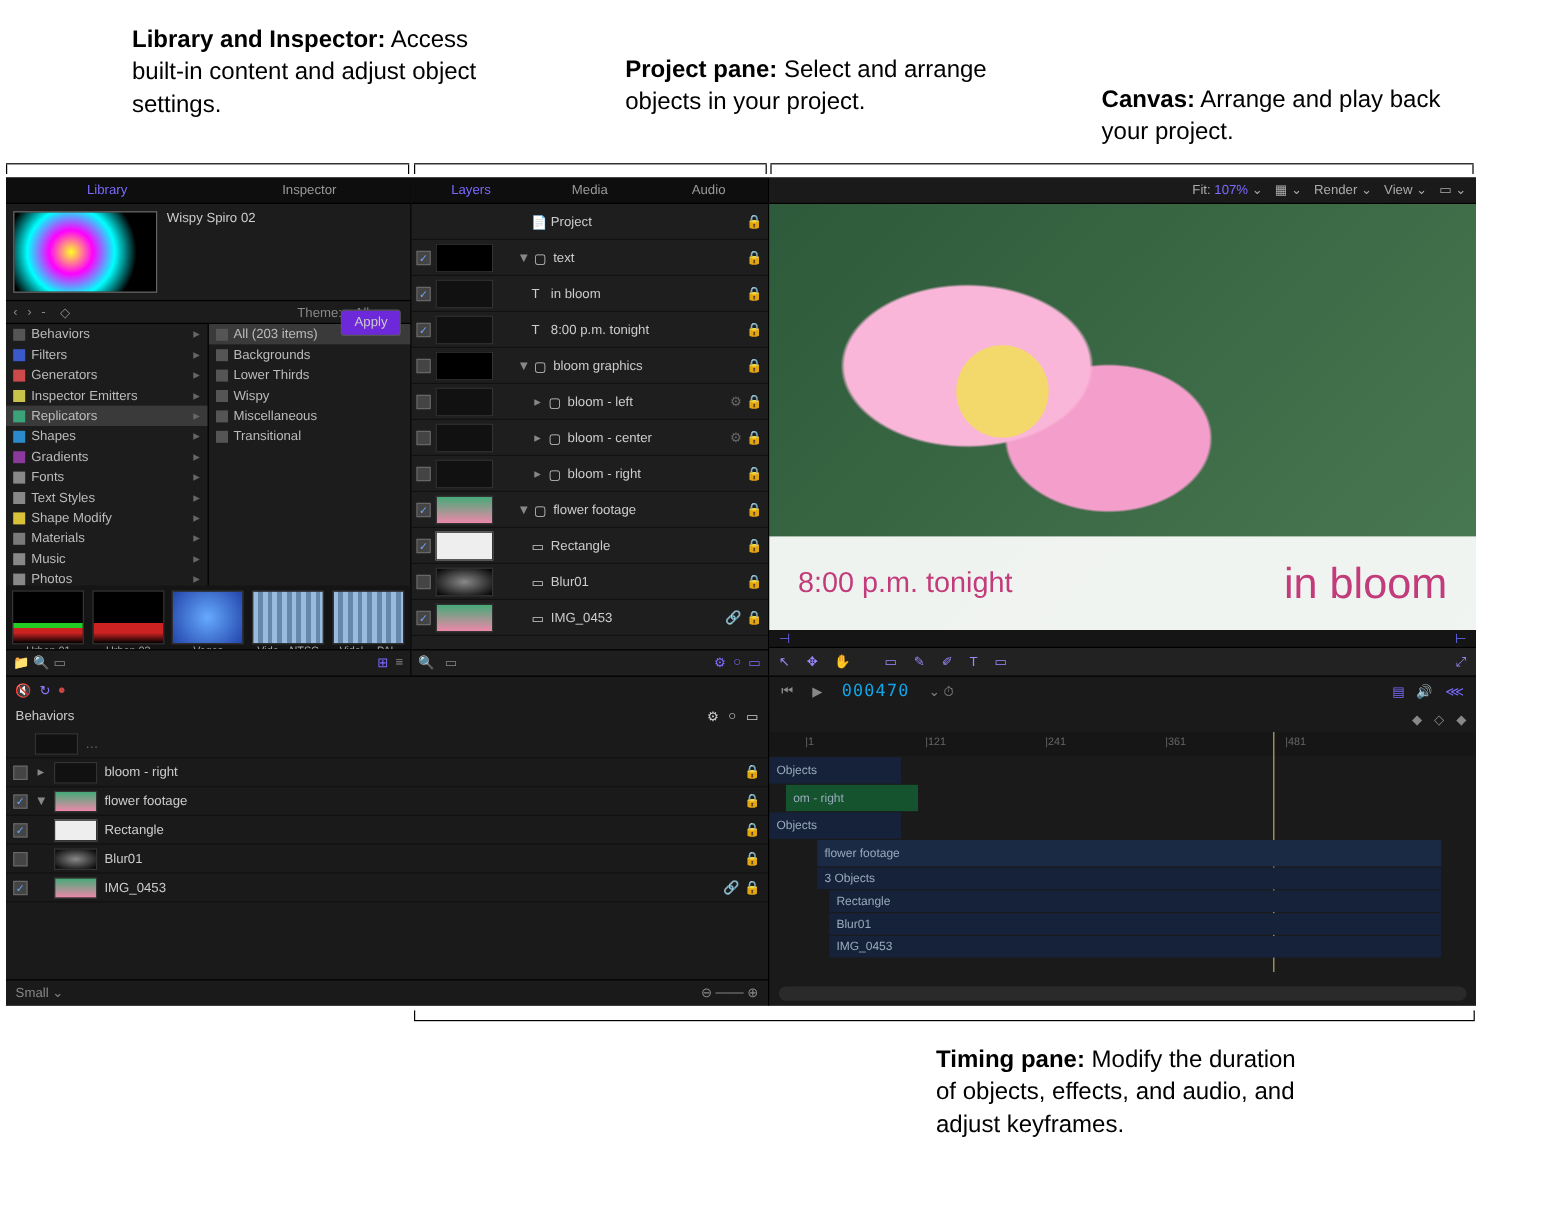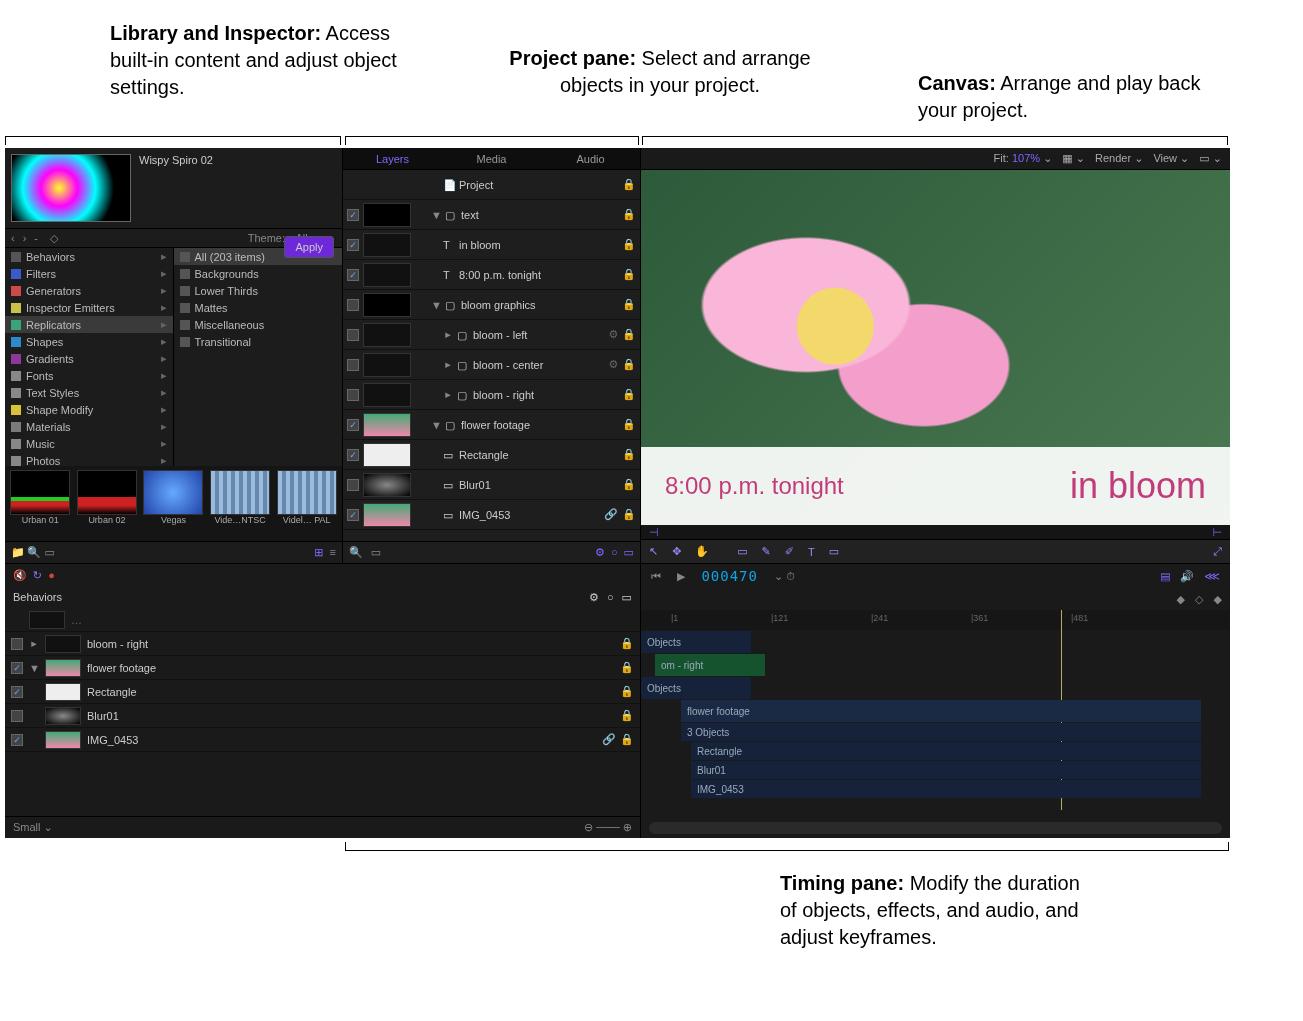--- a/index.html
+++ b/index.html
@@ -81,32 +81,36 @@
 .ruler{height:20px;background:#161616;position:relative;color:#666;font-size:9px;}
 .ruler span{position:absolute;top:3px;}
 .playhead{position:absolute;top:0;width:1px;height:200px;background:#bba96a;}
 .track{height:22px;background:#1a2a44;margin:1px 8px;color:#9ab;padding:0 6px;display:flex;align-items:center;font-size:10px;}
 .track.sm{height:18px;background:#16223a;}
 </style>
 </head>
 <body>
 
 <div class="callout" style="left:110px;top:20px;"><b>Library and Inspector:</b><span> Access built-in content and adjust object settings.</span></div>
-<div class="callout" style="left:500px;top:45px;text-align:center;"><b>Project pane:</b><span> Select and arrange objects in your project.</span></div>
+<div class="callout" style="left:521px;top:45px;"><b>Project pane:</b><span> Select and arrange objects in your project.</span></div>
 <div class="callout" style="left:918px;top:70px;"><b>Canvas:</b><span> Arrange and play back your project.</span></div>
 <div class="callout" style="left:780px;top:870px;"><b>Timing pane:</b><span> Modify the duration of objects, effects, and audio, and adjust keyframes.</span></div>
 <div class="bracket" style="left:5px;top:136px;width:336px;"></div>
 <div class="bracket" style="left:345px;top:136px;width:294px;"></div>
 <div class="bracket" style="left:642px;top:136px;width:586px;"></div>
 <div class="bracket bracket-down" style="left:345px;top:850px;width:884px;"></div>
 
 <div class="app">
  <div class="app-main">
 
   <div class="lib-pane">
+   <div class="tabs">
+    <div class="tab active">Library</div>
+    <div class="tab">Inspector</div>
+   </div>
    <div class="preview-row" style="position:relative;">
     <div class="preview-thumb"></div>
     <div class="preview-info">
             <div>Wispy Spiro 02</div>
           </div>
     <button class="apply-btn">Apply</button>
    </div>
    <div class="nav-row">
     <span>‹</span>
     <span>›</span>
@@ -190,21 +194,21 @@
             <div class="cat-item">
               <span class="sw" style="background:#555"></span>
               <span>Backgrounds</span>
             </div>
             <div class="cat-item">
               <span class="sw" style="background:#555"></span>
               <span>Lower Thirds</span>
             </div>
             <div class="cat-item">
               <span class="sw" style="background:#555"></span>
-              <span>Mattes</span>
+              <span>Wispy</span>
             </div>
             <div class="cat-item">
               <span class="sw" style="background:#555"></span>
               <span>Miscellaneous</span>
             </div>
             <div class="cat-item">
               <span class="sw" style="background:#555"></span>
               <span>Transitional</span>
             </div>
           </div>

